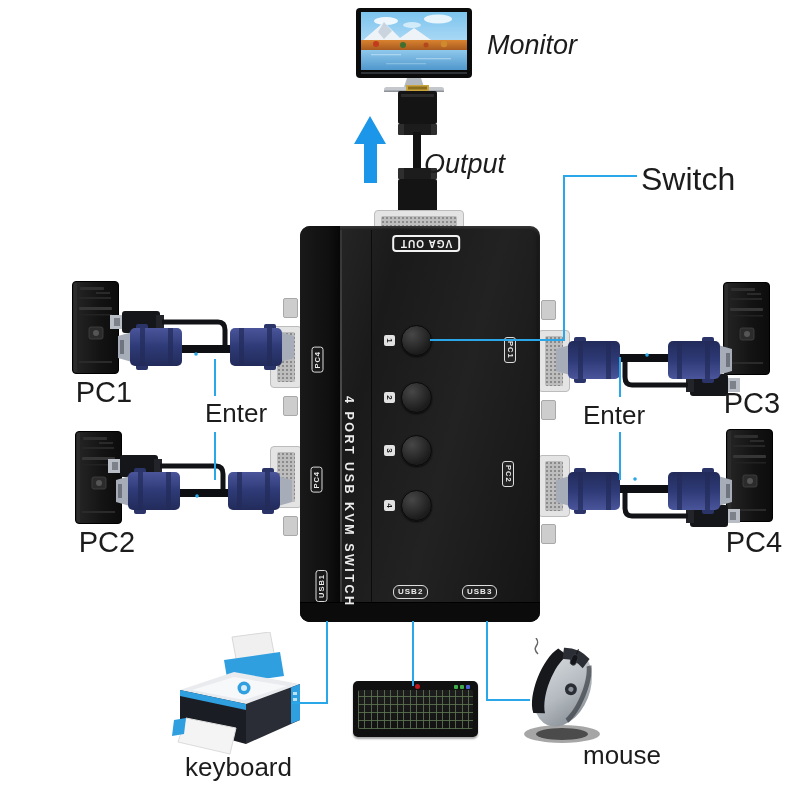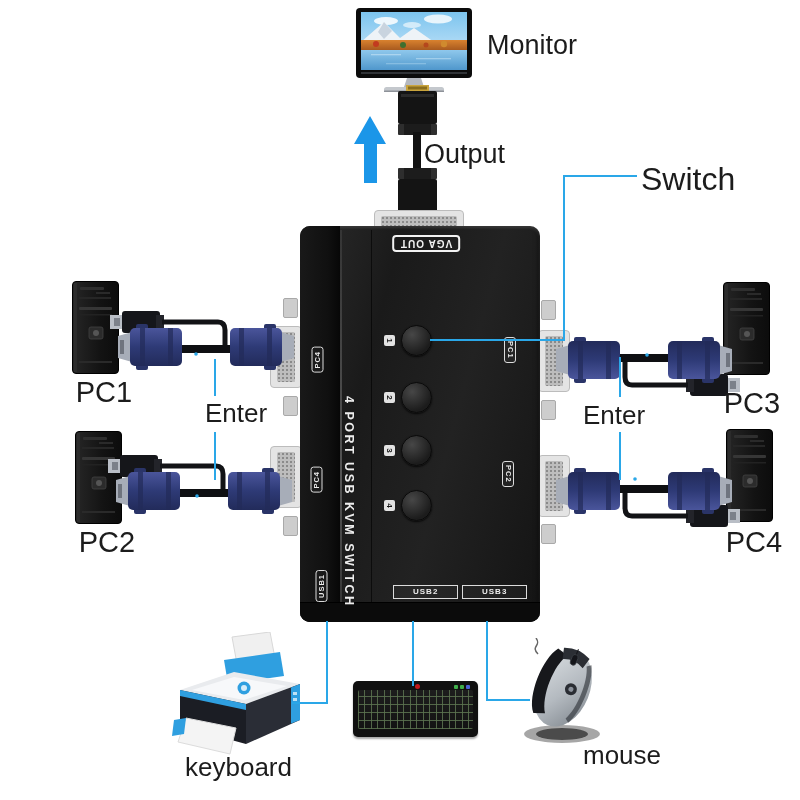--- a/index.html
+++ b/index.html
@@ -3,21 +3,21 @@
 <meta charset="utf-8">
 <style>
   html,body{margin:0;padding:0;background:#fff;}
   #stage{position:relative;width:800px;height:800px;background:#fff;overflow:hidden;
          font-family:"Liberation Sans",sans-serif;}
   #stage *{box-sizing:border-box;}
   .abs{position:absolute;}
   svg.abs{display:block;}
   .label{position:absolute;color:#1c1c1c;font-family:"Liberation Sans",sans-serif;
          white-space:nowrap;line-height:1.1;}
-  .lbl27{font-size:27px;} .lbl26{font-size:26px;} .lbl25{font-size:32px;} .lbl29{font-size:29px;}
+  .lbl27{font-size:27px;font-style:italic;} .lbl26{font-size:26px;} .lbl25{font-size:32px;} .lbl29{font-size:29px;}
   .ctr{text-align:center;}
 
   
   .kvm-body{position:absolute;left:300px;top:226px;width:240px;height:396px;border-radius:10px;
             background:linear-gradient(105deg,#2c2c2c 0%,#1a1a1a 30%,#222 60%,#141414 100%);
             box-shadow:inset 0 2px 3px rgba(255,255,255,.12), inset 0 -4px 6px rgba(0,0,0,.8);}
   .side-face{position:absolute;left:0;top:0;width:40px;height:100%;
              background:linear-gradient(90deg,#191919,#101010 70%,#070707);
              border-radius:10px 0 0 10px;}
   .seam1{position:absolute;left:40px;top:4px;width:2px;height:calc(100% - 8px);
@@ -34,21 +34,21 @@
            background:radial-gradient(circle at 35% 30%,#474747,#1c1c1c 70%);
            border:1px solid #0a0a0a;box-shadow:0 1px 2px rgba(0,0,0,.8);}
   .btn-badge{position:absolute;left:84px;width:11px;height:11px;background:#e2e2e2;border-radius:2px;
              color:#111;font-size:8px;font-weight:bold;text-align:center;line-height:11px;
              transform:rotate(90deg);}
   .port-tag{position:absolute;color:#ececec;font-size:7.5px;font-weight:bold;letter-spacing:1px;
             border:1px solid #dcdcdc;border-radius:3px;padding:3px 1px;line-height:1;
             writing-mode:vertical-rl;background:rgba(255,255,255,.03);}
   .flip{transform:rotate(180deg);}
   .usb-tag{position:absolute;color:#ececec;font-size:8px;font-weight:bold;letter-spacing:1px;
-           border:1px solid #dcdcdc;border-radius:0;padding:1px 19px;line-height:1.2;
+           border:1px solid #dcdcdc;border-radius:6px;padding:1px 4px;line-height:1.2;
            background:rgba(255,255,255,.03);}
 
   
   .port{position:absolute;background:#e4e4e4;border:1px solid #bcbcbc;border-radius:4px;}
   .port .inner{position:absolute;inset:5px 6px;background:#bdbdbd;border-radius:2px;
                background-image:radial-gradient(#8a8a8a 1px,transparent 1.4px);background-size:4px 4px;}
   .nub{position:absolute;background:#cdcdcd;border:1px solid #a9a9a9;border-radius:2px;}
 
   
   .keyboard{position:absolute;left:353px;top:681px;width:125px;height:56px;background:#101010;
@@ -303,21 +303,21 @@
     <polyline points="215,432 215,480" fill="none" stroke="#2aa7e8" stroke-width="2"></polyline>
     <polyline points="620,357 620,397" fill="none" stroke="#2aa7e8" stroke-width="2"></polyline>
     <polyline points="620,432 620,480" fill="none" stroke="#2aa7e8" stroke-width="2"></polyline>
     <circle cx="196" cy="354" r="1.8" fill="#2aa7e8"></circle>
     <circle cx="197" cy="496" r="1.8" fill="#2aa7e8"></circle>
     <circle cx="647" cy="355" r="1.8" fill="#2aa7e8"></circle>
     <circle cx="635" cy="479" r="1.8" fill="#2aa7e8"></circle>
   </svg>
 
   <div class="label lbl27" style="left:487px;top:31px">Monitor</div>
-  <div class="label lbl27" style="left:424px;top:140px">Output</div>
+  <div class="label lbl27" style="left:424px;top:150px">Output</div>
   <div class="label lbl25" style="left:641px;top:162px">Switch</div>
   <div class="label lbl26" style="left:205px;top:399px">Enter</div>
   <div class="label lbl26" style="left:583px;top:401px">Enter</div>
   <div class="label lbl29 ctr" style="left:74px;top:377px;width:60px">PC1</div>
   <div class="label lbl29 ctr" style="left:77px;top:527px;width:60px">PC2</div>
   <div class="label lbl29 ctr" style="left:722px;top:388px;width:60px">PC3</div>
   <div class="label lbl29 ctr" style="left:724px;top:527px;width:60px">PC4</div>
   <div class="label lbl26 ctr" style="left:185px;top:753px;width:100px">keyboard</div>
   <div class="label lbl26" style="left:583px;top:741px">mouse</div>
 

